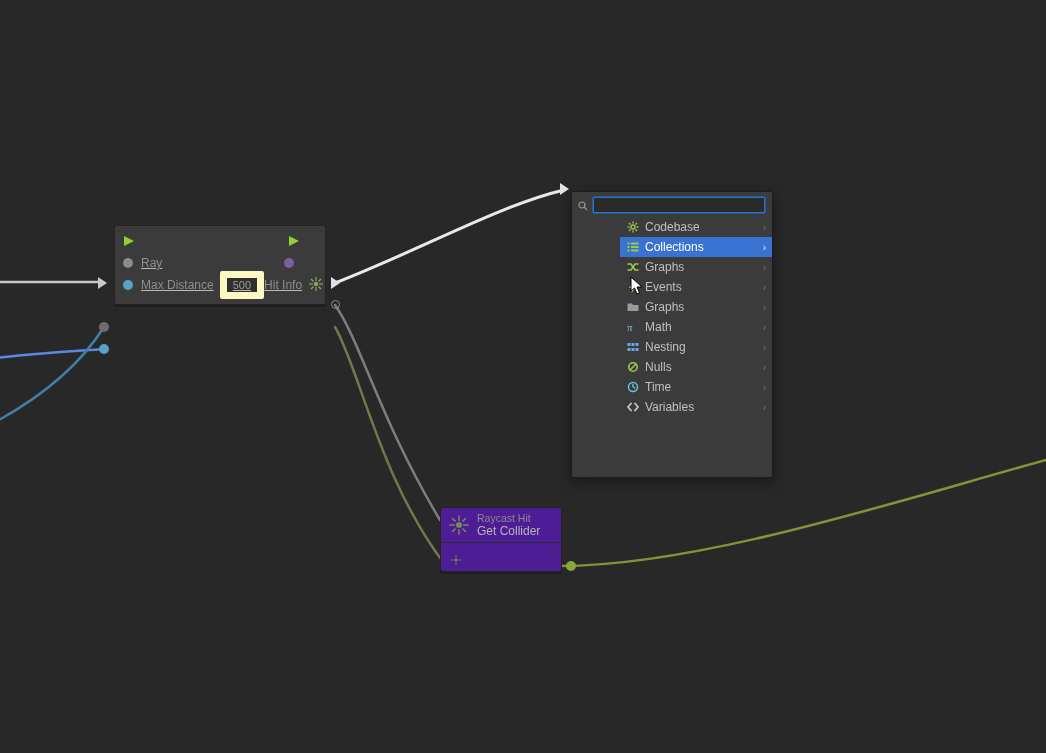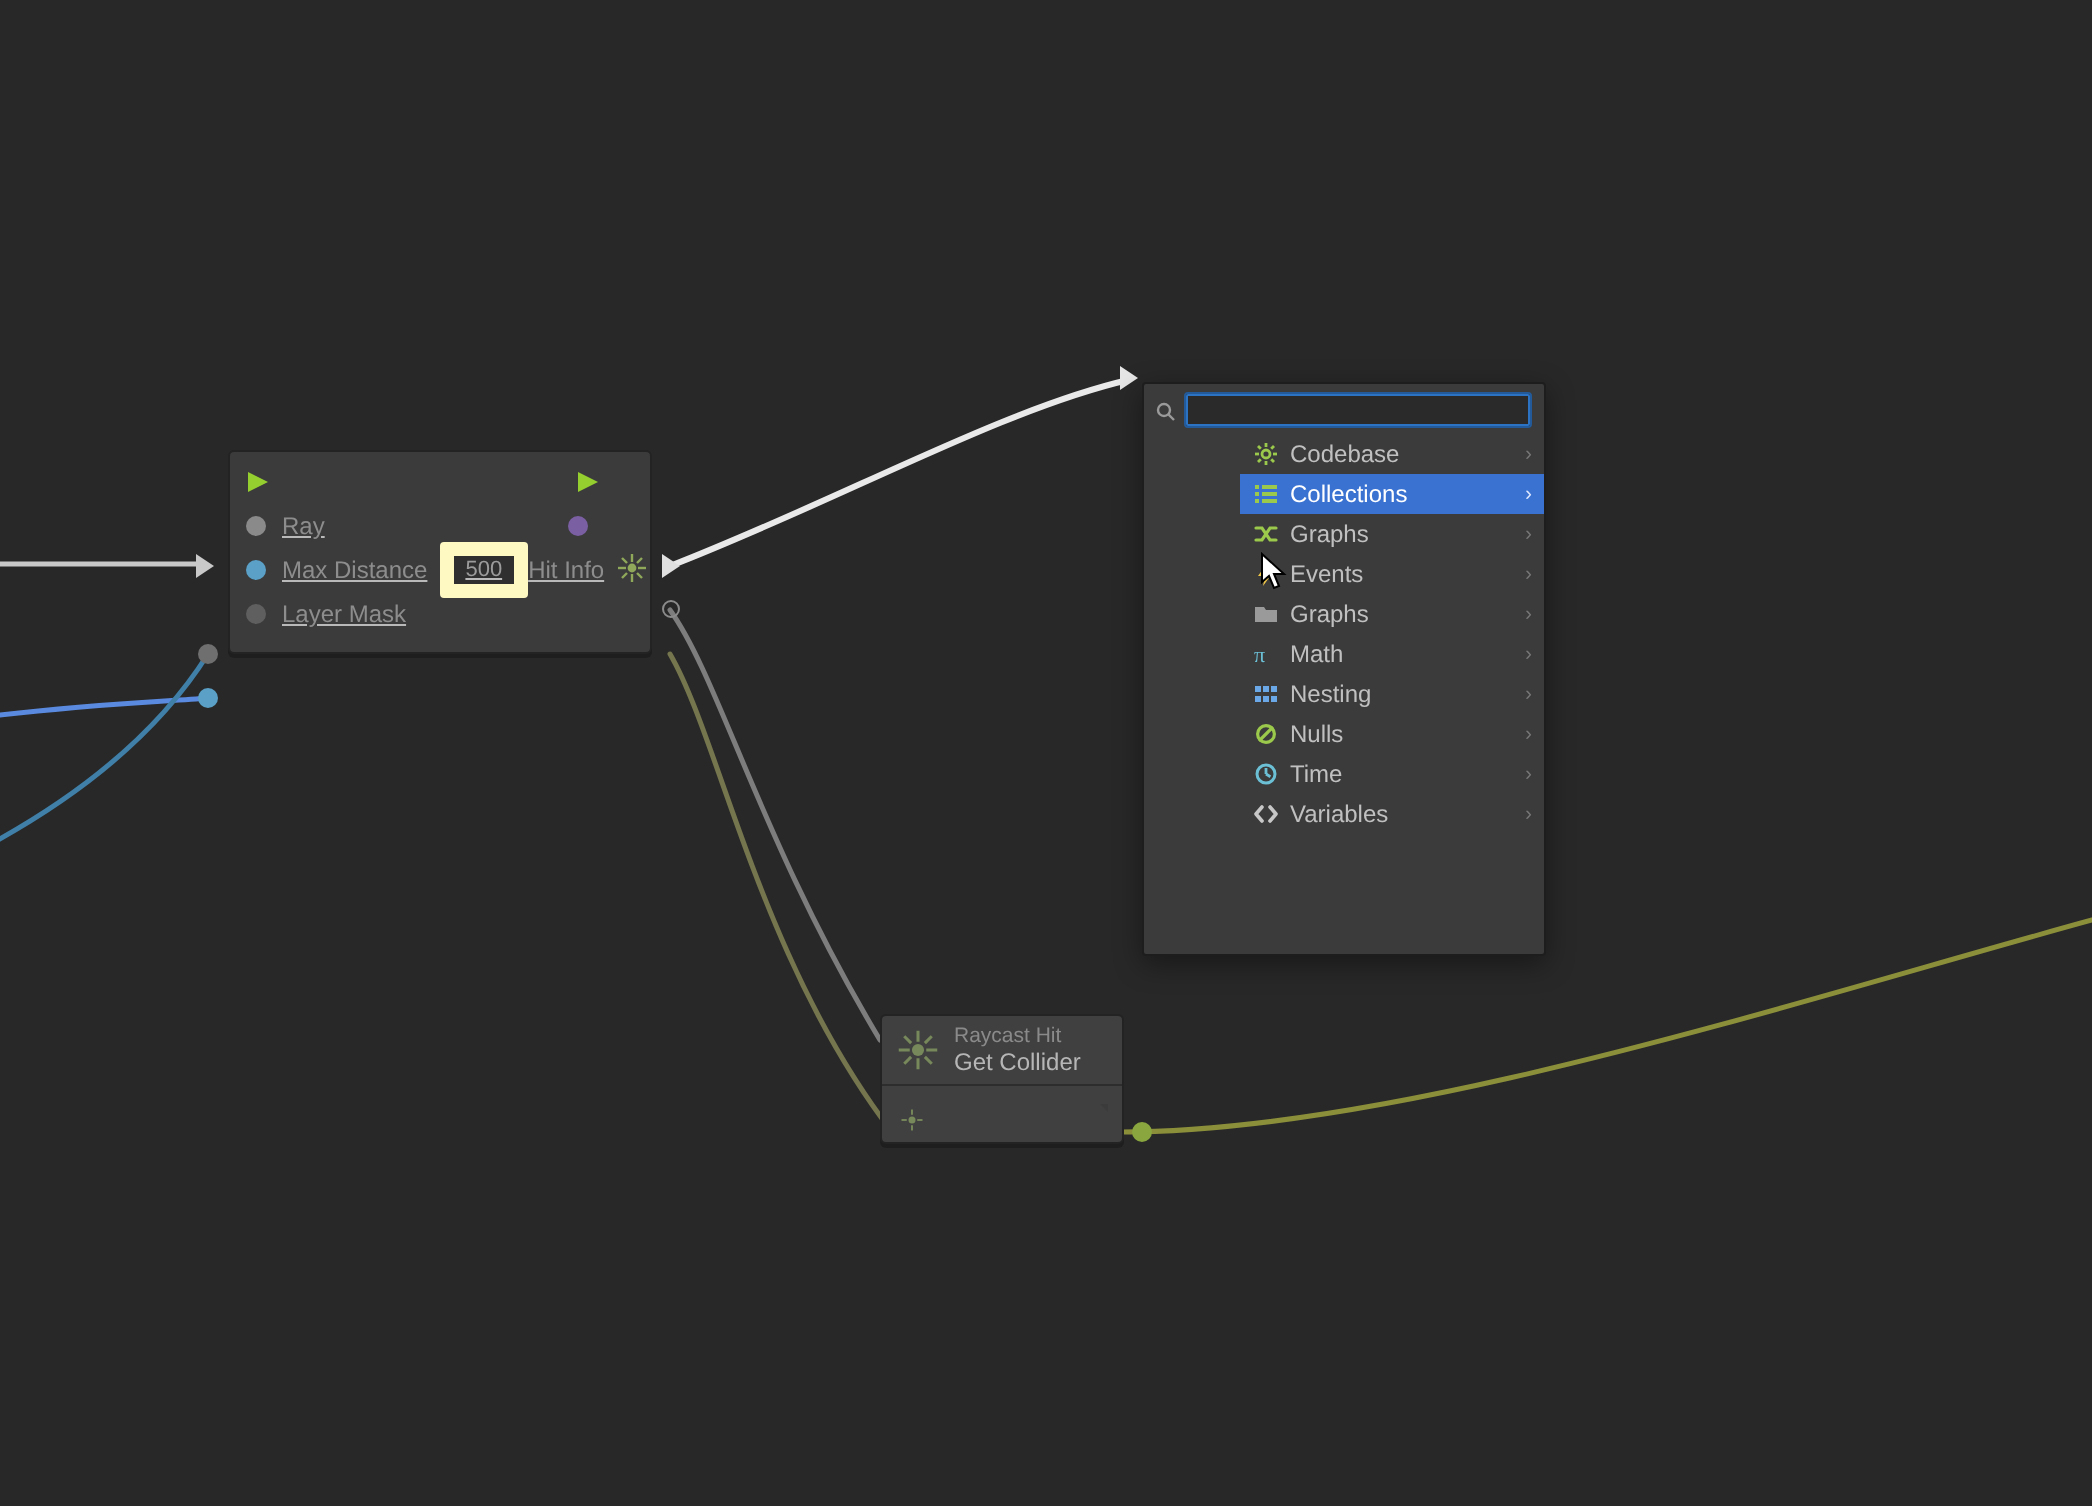--- a/index.html
+++ b/index.html
@@ -92,21 +92,21 @@
   
   .ext-pin {
     position: absolute;
     width: 10px; height: 10px; border-radius: 50%;
   }
 
   
   .small-node {
     position: absolute;
     width: 120px;
-    background: #404040;
+    background: #4c1d95;
     border: 1px solid #232323;
     border-radius: 3px;
     box-shadow: 0 2px 0 rgba(0,0,0,.25);
   }
   .small-node .hdr {
     display: flex; align-items: center;
     padding: 4px 6px;
     border-bottom: 1px solid #2d2d2d;
   }
   .small-node .hdr .ic {
@@ -292,24 +292,20 @@
                 <line x1="10.5" y1="10.5" x2="13" y2="13"></line>
                 <line x1="3" y1="13" x2="5.5" y2="10.5"></line>
                 <line x1="10.5" y1="5.5" x2="13" y2="3"></line>
               </g>
               <circle cx="8" cy="8" r="2.2" fill="#8fa85a"></circle>
             </svg>
           </span>
         </span>
       </div>
 
-      <div class="row">
-        <span class="pin dark"></span>
-        <span class="label">Layer Mask</span>
-      </div>
     </div>
   </div>
 
   <div class="small-node" style="left:440px; top:507px;">
     <div class="hdr">
       <div class="ic">
         <svg width="22" height="22" viewBox="0 0 16 16">
           <g stroke="#77885a" stroke-width="1.1">
             <line x1="8" y1="1" x2="8" y2="5"></line>
             <line x1="8" y1="11" x2="8" y2="15"></line>

